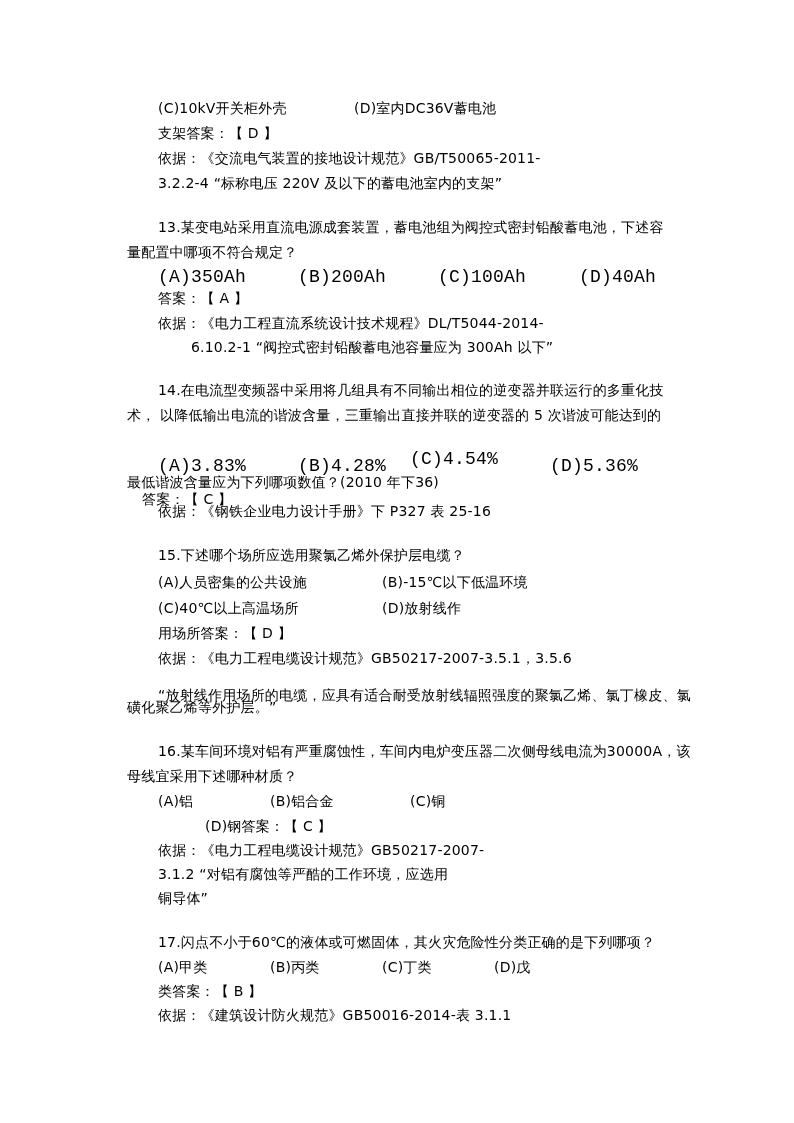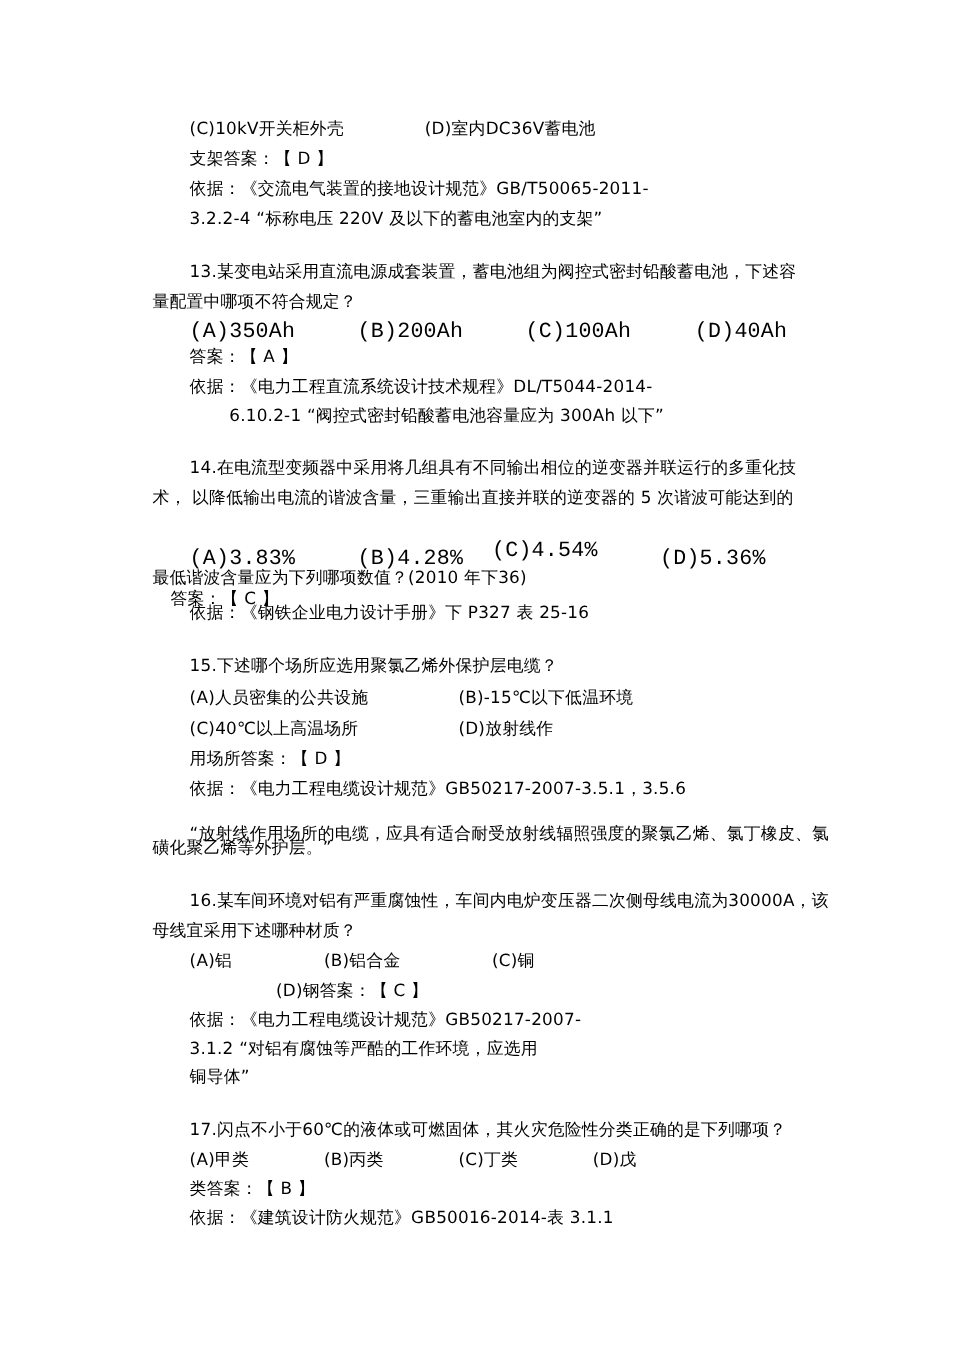--- a/index.html
+++ b/index.html
@@ -56,21 +56,21 @@
     <div class="line" style="left:158px;top:646px;margin-top:40px;">“放射线作用场所的电缆，应具有适合耐受放射线辐照强度的聚氯乙烯、氯丁橡皮、氯</div>
     <div class="line" style="left:127px;top:698px;">磺化聚乙烯等外护层。”</div>
   </section>
 
   <section>
     <div class="line" style="left:158px;top:742px;">16.某车间环境对铝有严重腐蚀性，车间内电炉变压器二次侧母线电流为30000A，该</div>
     <div class="line" style="left:127px;top:767px;">母线宜采用下述哪种材质？</div>
     <div class="line" style="left:158px;top:792px;">(A)铝</div>
     <div class="line" style="left:270px;top:792px;">(B)铝合金</div>
     <div class="line" style="left:410px;top:792px;">(C)铜</div>
-    <div class="line" style="left:230px;top:817px;">(D)钢答案：【 C 】</div>
+    <div class="line" style="left:205px;top:817px;">(D)钢答案：【 C 】</div>
     <div class="line" style="left:158px;top:841px;">依据：《电力工程电缆设计规范》GB50217-2007-</div>
     <div class="line" style="left:158px;top:865px;">3.1.2 “对铝有腐蚀等严酷的工作环境，应选用</div>
     <div class="line" style="left:158px;top:889px;">铜导体”</div>
   </section>
 
   <section>
     <div class="line" style="left:158px;top:933px;">17.闪点不小于60℃的液体或可燃固体，其火灾危险性分类正确的是下列哪项？</div>
     <div class="line" style="left:158px;top:958px;">(A)甲类</div>
     <div class="line" style="left:270px;top:958px;">(B)丙类</div>
     <div class="line" style="left:382px;top:958px;">(C)丁类</div>

